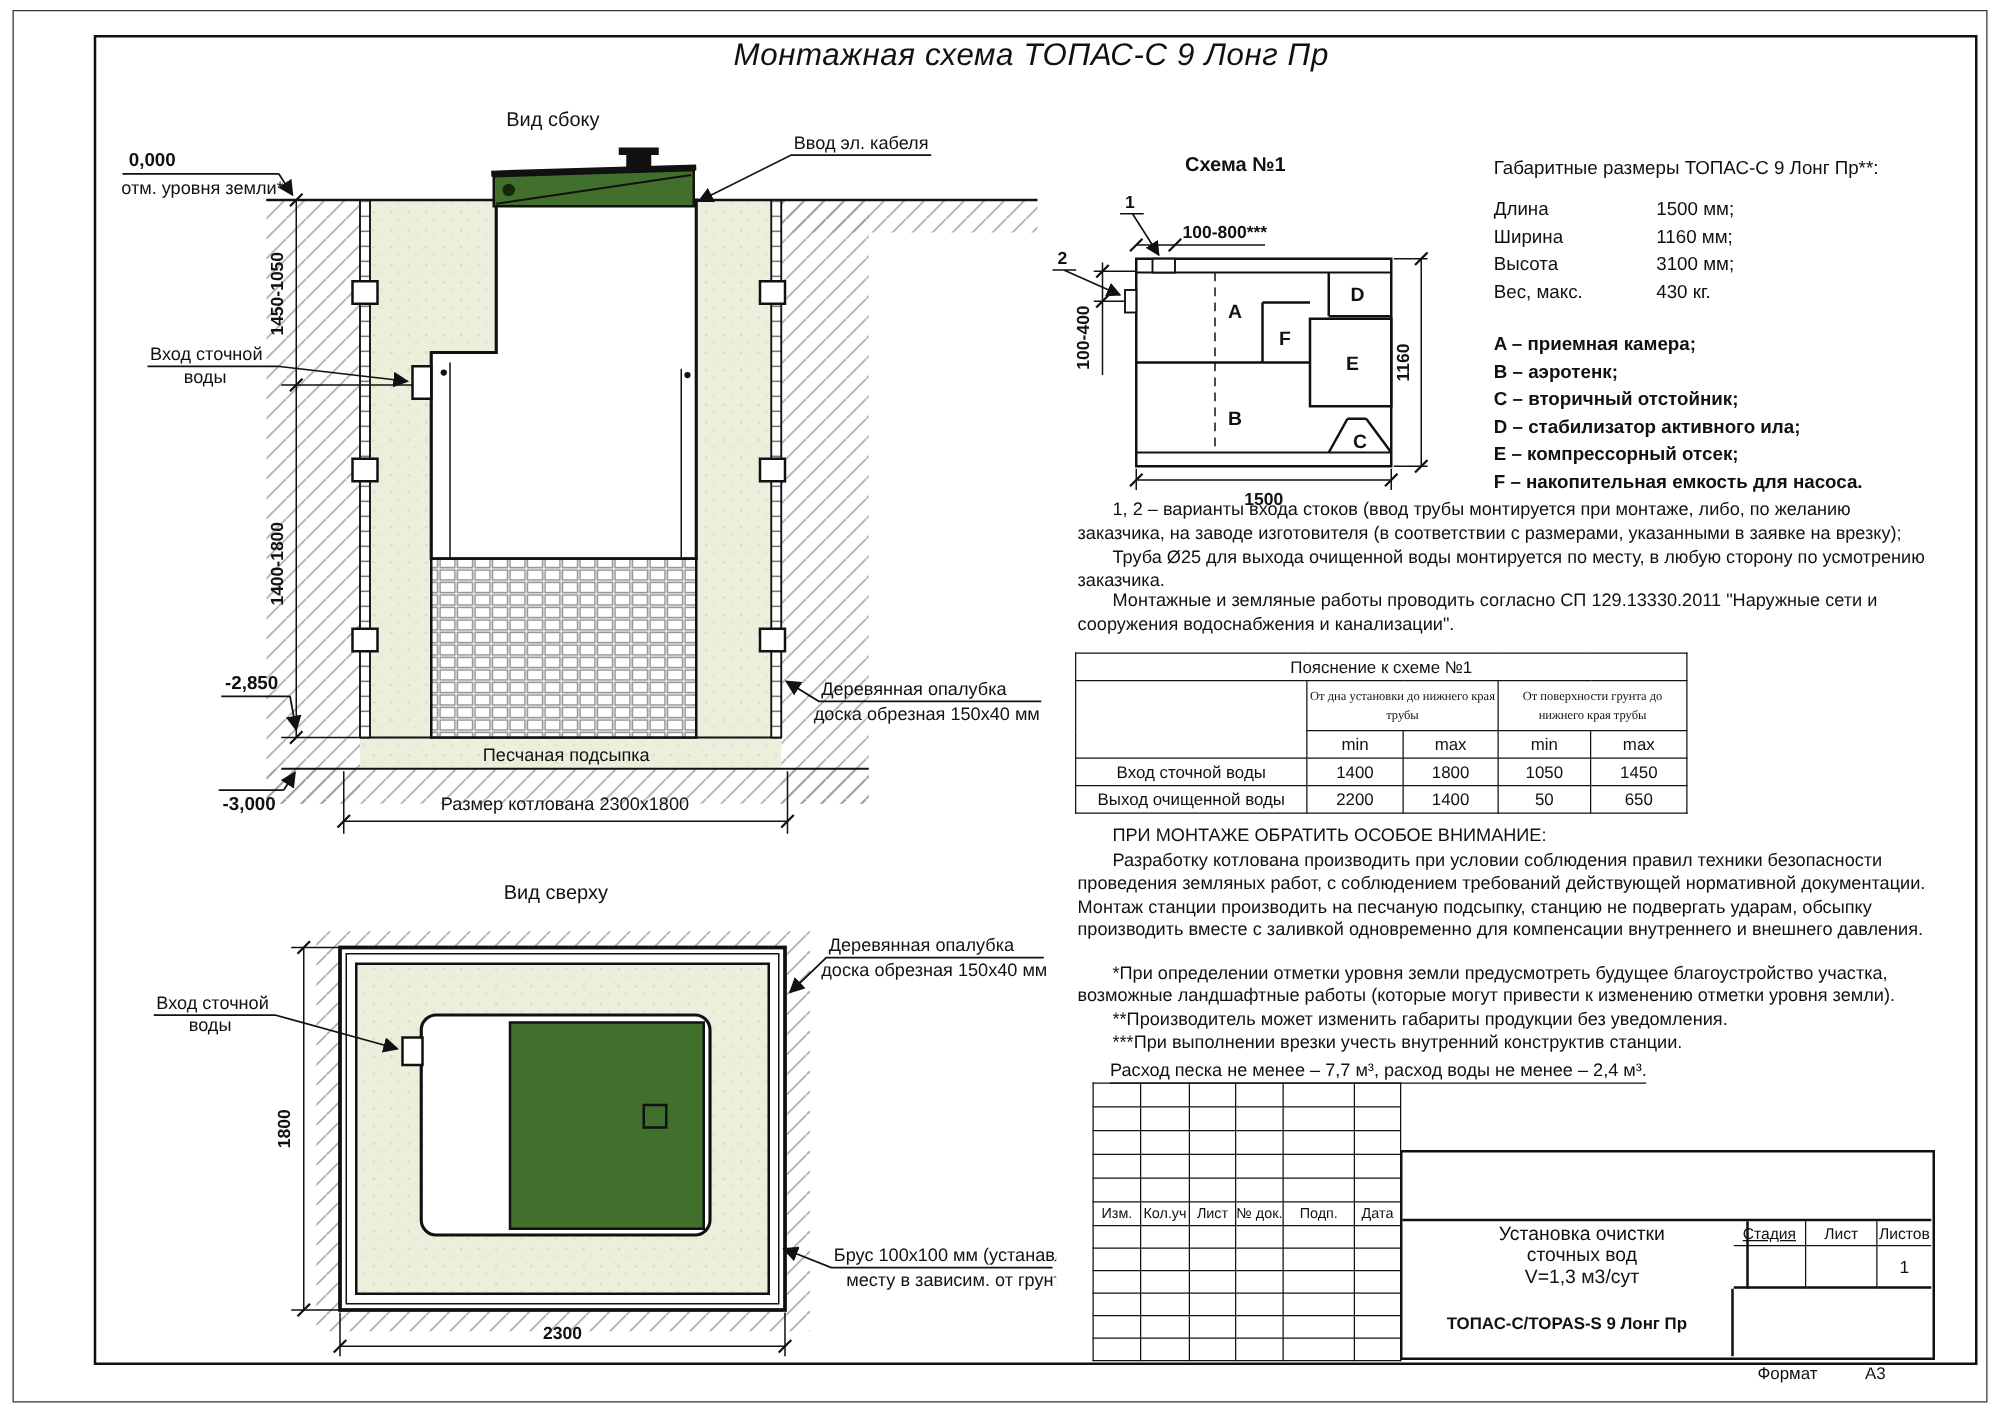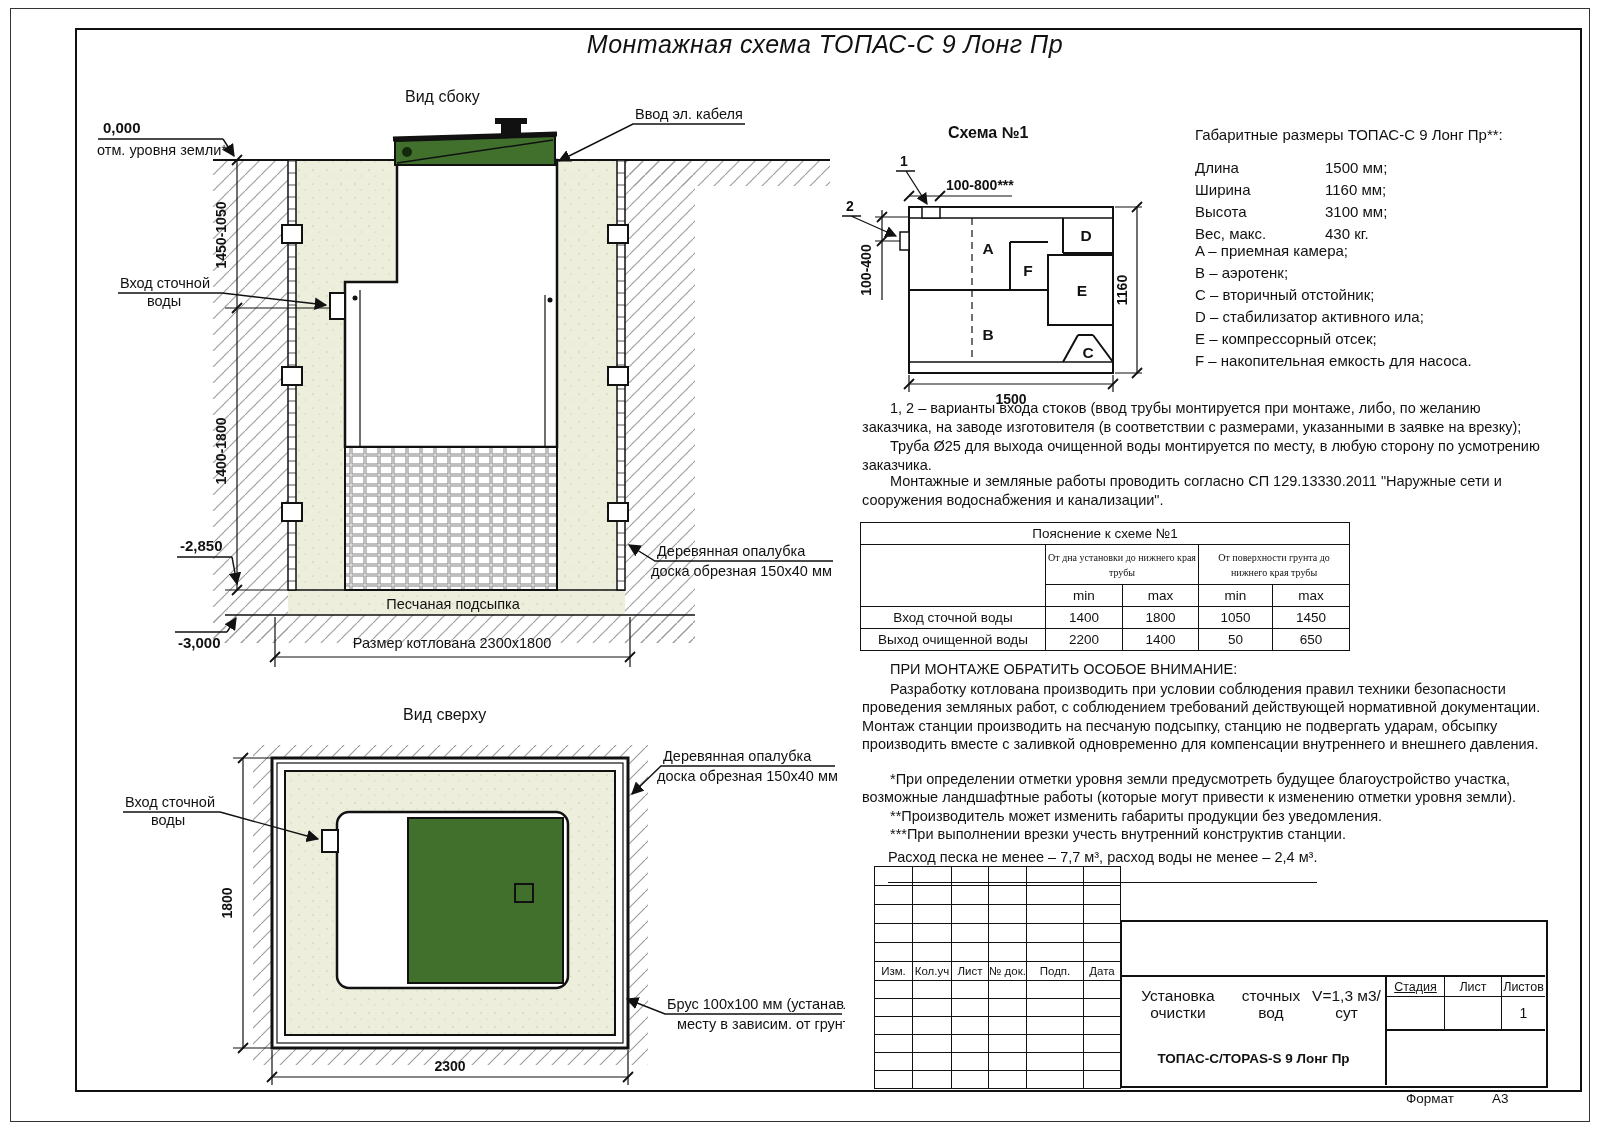--- a/index.html
+++ b/index.html
@@ -8,40 +8,40 @@
   .abs{position:absolute;}
   .frame-outer{left:10px;top:8px;width:1578px;height:1112px;border:1.5px solid #333;}
   .frame-inner{left:75px;top:28px;width:1503px;height:1060px;border:2.5px solid #111;}
   .sheet-title{left:585px;top:30px;width:480px;text-align:center;font-size:25px;letter-spacing:.5px;font-style:italic;}
   .view-label{font-size:16px;font-weight:normal;}
   .h-schema{left:948px;top:124px;font-size:16px;font-weight:bold;}
   .dims-block{left:1195px;top:126px;width:360px;font-size:15px;}
   .dims-title{margin-bottom:16px;}
   .dims-row{display:flex;height:22px;}
   .dims-row .n{width:130px;}
-  .legend{left:1195px;top:240px;font-size:15px;line-height:22px;}
+  .legend{left:1195px;top:265px;font-size:15px;line-height:22px;font-weight:bold;}
   .notes{left:862px;top:399px;width:692px;font-size:14.5px;line-height:19px;}
   .notes p{margin:0;text-indent:28px;}
   .works{left:862px;top:472px;width:692px;font-size:14.5px;line-height:19px;}
   .works p{margin:0;text-indent:28px;}
   table.exp{border-collapse:collapse;table-layout:fixed;}
   table.exp td{border:1.8px solid #111;font-size:13.5px;text-align:center;padding:0;vertical-align:middle;}
   table.exp .grp{font-size:10px;line-height:15px;font-family:Liberation Serif, serif;}
   .attention{left:862px;top:660px;width:700px;font-size:14.5px;line-height:18.5px;}
   .attention p{margin:0;text-indent:28px;}
   .attention .ttl{text-indent:28px;margin-bottom:1px;}
   .attention .gap{height:16px;}
   .consumption{left:888px;top:849px;font-size:14.5px;}
-  .consumption span{border-bottom:1.5px solid #111;padding-bottom:17px;}
+  .consumption span{border-bottom:1.5px solid #111;padding-bottom:1px;}
   table.mini{border-collapse:collapse;table-layout:fixed;}
   table.mini td{border:1.6px solid #111;font-size:11.5px;text-align:center;padding:0;overflow:hidden;white-space:nowrap;}
   .tbr{left:1120px;top:920px;width:428px;height:168px;border:2.5px solid #111;box-sizing:border-box;}
   .tbr>div{position:absolute;box-sizing:border-box;display:flex;align-items:center;justify-content:center;text-align:center;}
   .c-top{left:0;top:0;width:423px;height:55px;border-bottom:2.5px solid #111;}
-  .c-doc{left:0;top:55px;width:265px;height:54px;border-right:2.5px solid #111;flex-direction:row;font-size:15.5px;line-height:17px;}
+  .c-doc{left:12px;top:55px;width:265px;height:54px;border-right:2.5px solid #111;flex-direction:column;font-size:15.5px;line-height:17px;}
   .c-model{left:0;top:109px;width:265px;height:54px;border-right:2.5px solid #111;font-size:13.5px;font-weight:bold;}
   .c-sh{top:55px;height:20px;border-bottom:1.8px solid #111;font-size:12.5px;}
   .c-sv{top:75px;height:34px;border-bottom:2.5px solid #111;font-size:14px;}
   .c-stage{left:265px;width:58px;border-right:1.8px solid #111;text-decoration:underline;}
   .c-sheet{left:323px;width:57px;border-right:1.8px solid #111;}
   .c-sheets{left:380px;width:43px;}
   .c-comp{left:265px;top:109px;width:158px;height:54px;font-size:14.5px;letter-spacing:-0.3px;}
   .fmt{font-size:13.5px;}
   svg text{fill:#111;font-family:"Liberation Sans","DejaVu Sans",sans-serif;}
   .st{font-size:14.5px;}

